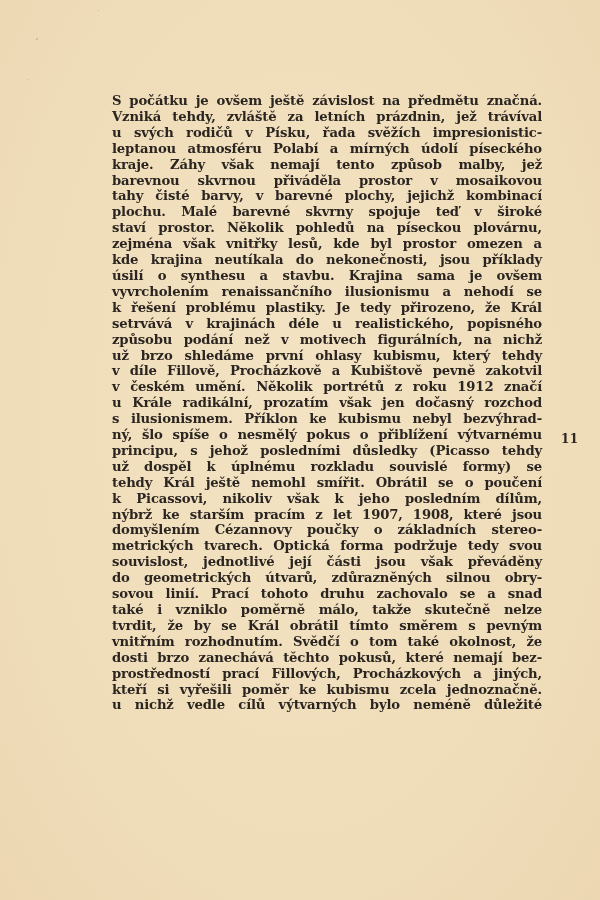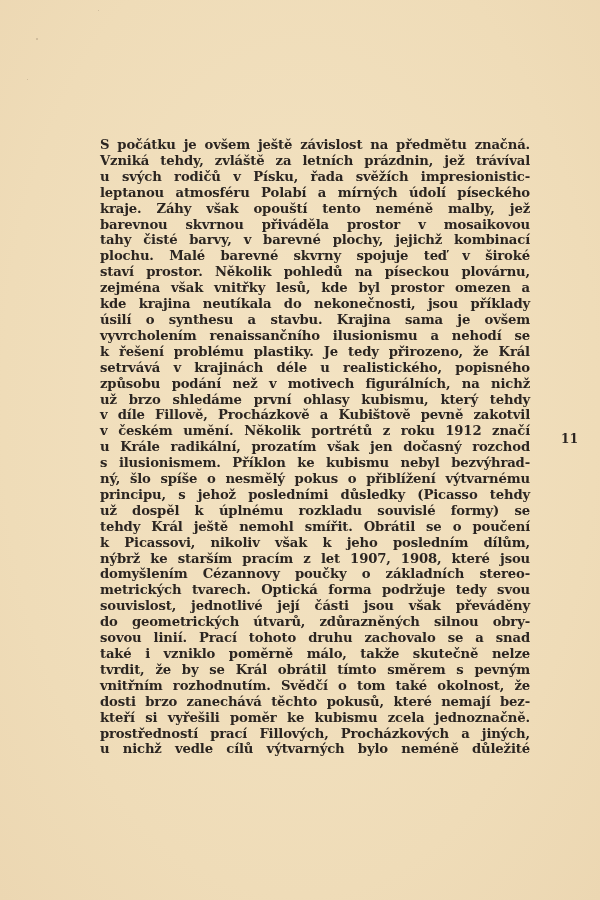--- a/index.html
+++ b/index.html
@@ -16,24 +16,23 @@
       color: #2a2420;
     }
     .page {
       position: absolute;
       left: 0; top: 0;
       width: 600px; height: 900px;
       background: radial-gradient(ellipse at 50% 45%, #f3e3c3 0%, #efdcb8 70%, #ecd7b2 100%);
     }
     .text-block {
       position: absolute;
-      left: 100px;
+      left: 112px;
       top: 93px;
       width: 430px;
-      margin-top: 44px;
     }
     .line {
       display: block;
       height: 15.92px;
       line-height: 15.92px;
       font-size: 13.2px;
       font-weight: bold;
       letter-spacing: -0.15px;
       white-space: nowrap;
       text-align: justify;
@@ -67,21 +66,21 @@
 <div class="page">
   <div class="speck" style="left:36px;top:38px;"></div>
   <div class="speck" style="left:98px;top:10px;width:1px;height:1px;"></div>
   <div class="speck" style="left:27px;top:79px;width:1px;height:1px;"></div>
 
   <div class="text-block">
     <span class="line">S počátku je ovšem ještě závislost na předmětu značná.</span>
     <span class="line">Vzniká tehdy, zvláště za letních prázdnin, jež trávíval</span>
     <span class="line">u svých rodičů v Písku, řada svěžích impresionistic-</span>
     <span class="line">leptanou atmosféru Polabí a mírných údolí píseckého</span>
-    <span class="line">kraje. Záhy však opouští tento neméně malby, jež</span>
+    <span class="line">kraje. Záhy však nemají tento způsob malby, jež</span>
     <span class="line">barevnou skvrnou přiváděla prostor v mosaikovou</span>
     <span class="line">tahy čisté barvy, v barevné plochy, jejichž kombinací</span>
     <span class="line">plochu. Malé barevné skvrny spojuje teď v široké</span>
     <span class="line">staví prostor. Několik pohledů na píseckou plovárnu,</span>
     <span class="line">zejména však vnitřky lesů, kde byl prostor omezen a</span>
     <span class="line">kde krajina neutíkala do nekonečnosti, jsou příklady</span>
     <span class="line">úsilí o synthesu a stavbu. Krajina sama je ovšem</span>
     <span class="line">vyvrcholením renaissančního ilusionismu a nehodí se</span>
     <span class="line">k řešení problému plastiky. Je tedy přirozeno, že Král</span>
     <span class="line">setrvává v krajinách déle u realistického, popisného</span>
@@ -99,19 +98,19 @@
     <span class="line">nýbrž ke starším pracím z let 1907, 1908, které jsou</span>
     <span class="line">domyšlením Cézannovy poučky o základních stereo-</span>
     <span class="line">metrických tvarech. Optická forma podržuje tedy svou</span>
     <span class="line">souvislost, jednotlivé její části jsou však převáděny</span>
     <span class="line">do geometrických útvarů, zdůrazněných silnou obry-</span>
     <span class="line">sovou linií. Prací tohoto druhu zachovalo se a snad</span>
     <span class="line">také i vzniklo poměrně málo, takže skutečně nelze</span>
     <span class="line">tvrdit, že by se Král obrátil tímto směrem s pevným</span>
     <span class="line">vnitřním rozhodnutím. Svědčí o tom také okolnost, že</span>
     <span class="line">dosti brzo zanechává těchto pokusů, které nemají bez-</span>
+    <span class="line">prostředností prací Fillových, Procházkových a jiných,</span>
     <span class="line">kteří si vyřešili poměr ke kubismu zcela jednoznačně.</span>
-    <span class="line">prostředností prací Fillových, Procházkových a jiných,</span>
     <span class="line last">u nichž vedle cílů výtvarných bylo neméně důležité</span>
   </div>
 
   <div class="page-number">11</div>
 </div>
 
 </body></html>

